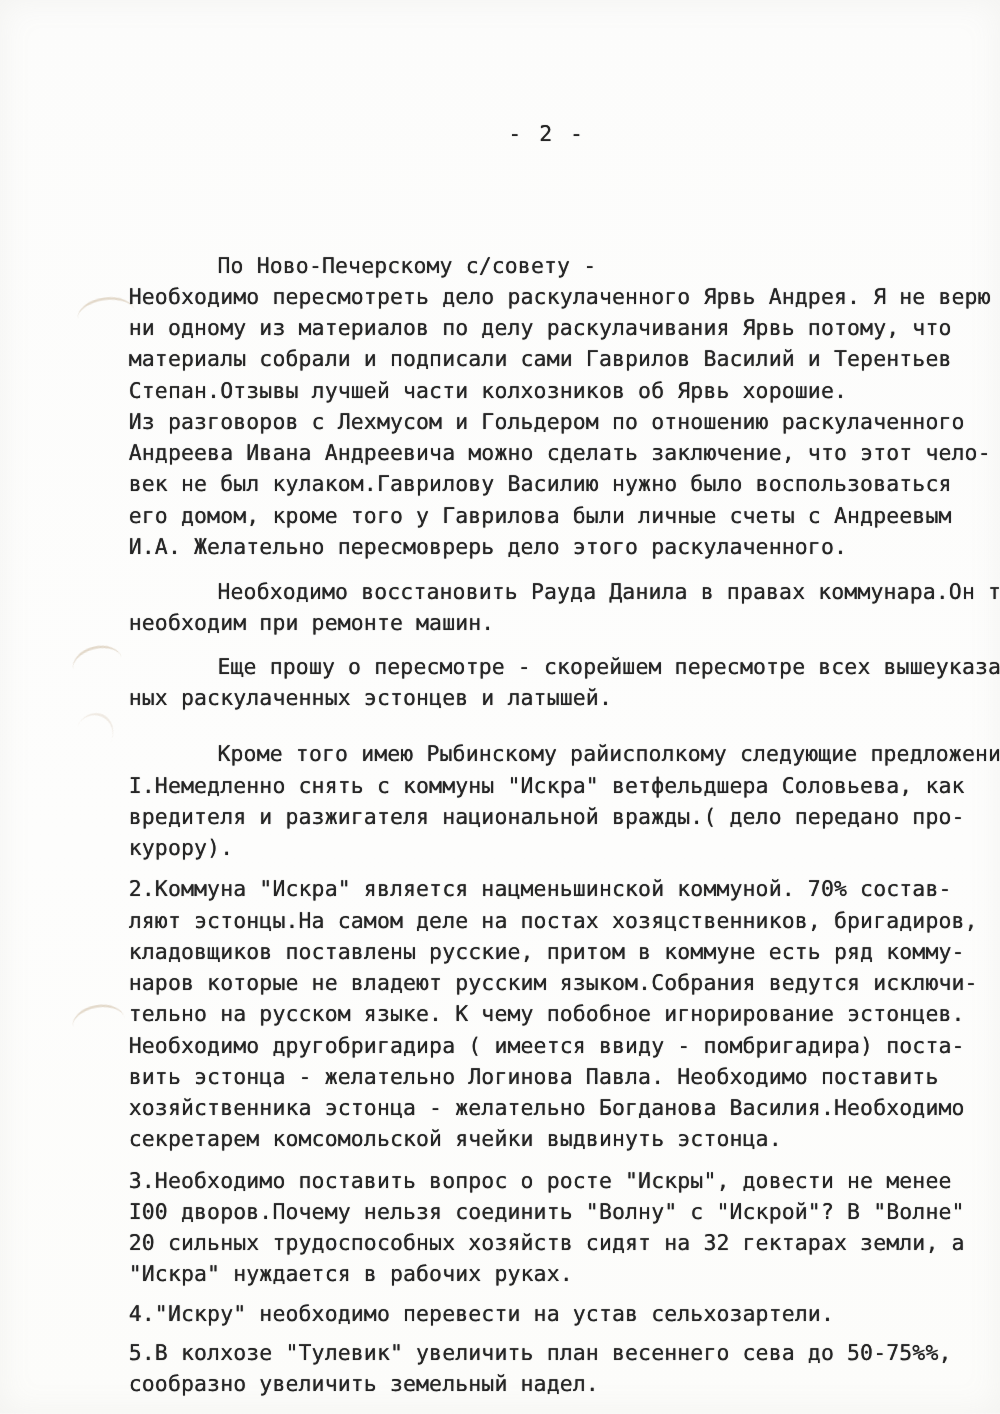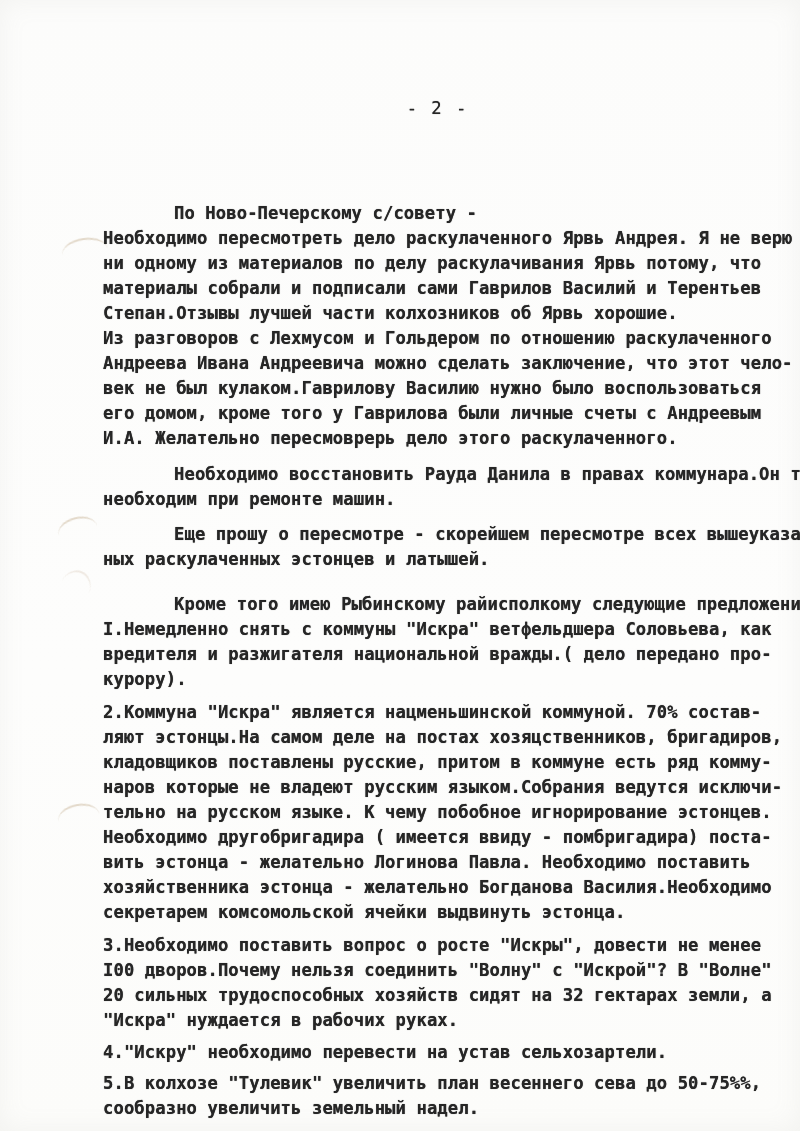--- a/index.html
+++ b/index.html
@@ -32,21 +32,21 @@
     letter-spacing: 0.1px;
     white-space: pre;
   }
   .page-number {
     text-align: center;
     margin-right: 28px;
     margin-bottom: 30px;
     letter-spacing: 2px;
   }
   .block { margin: 0; }
-  .line { height: 25px; font-weight: bold; }
+  .line { height: 25px; }
   .line.indent { padding-left: 71px; }
   
   .smudge {
     position: absolute;
     width: 46px;
     height: 26px;
     border: none;
     border-top: 2px solid rgba(178,148,108,0.35);
     border-radius: 50%;
     transform: rotate(-8deg);

